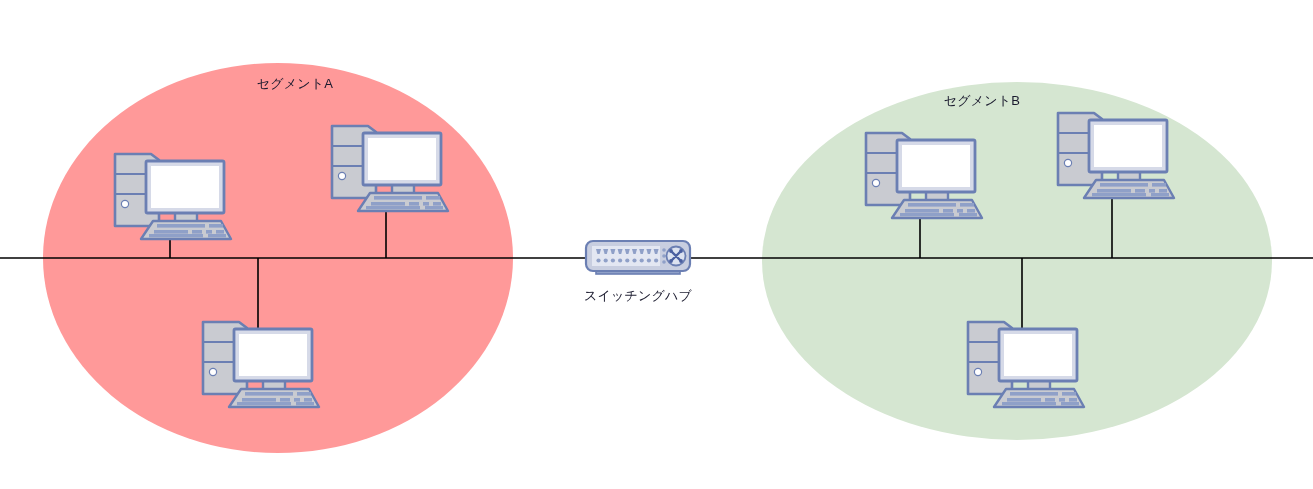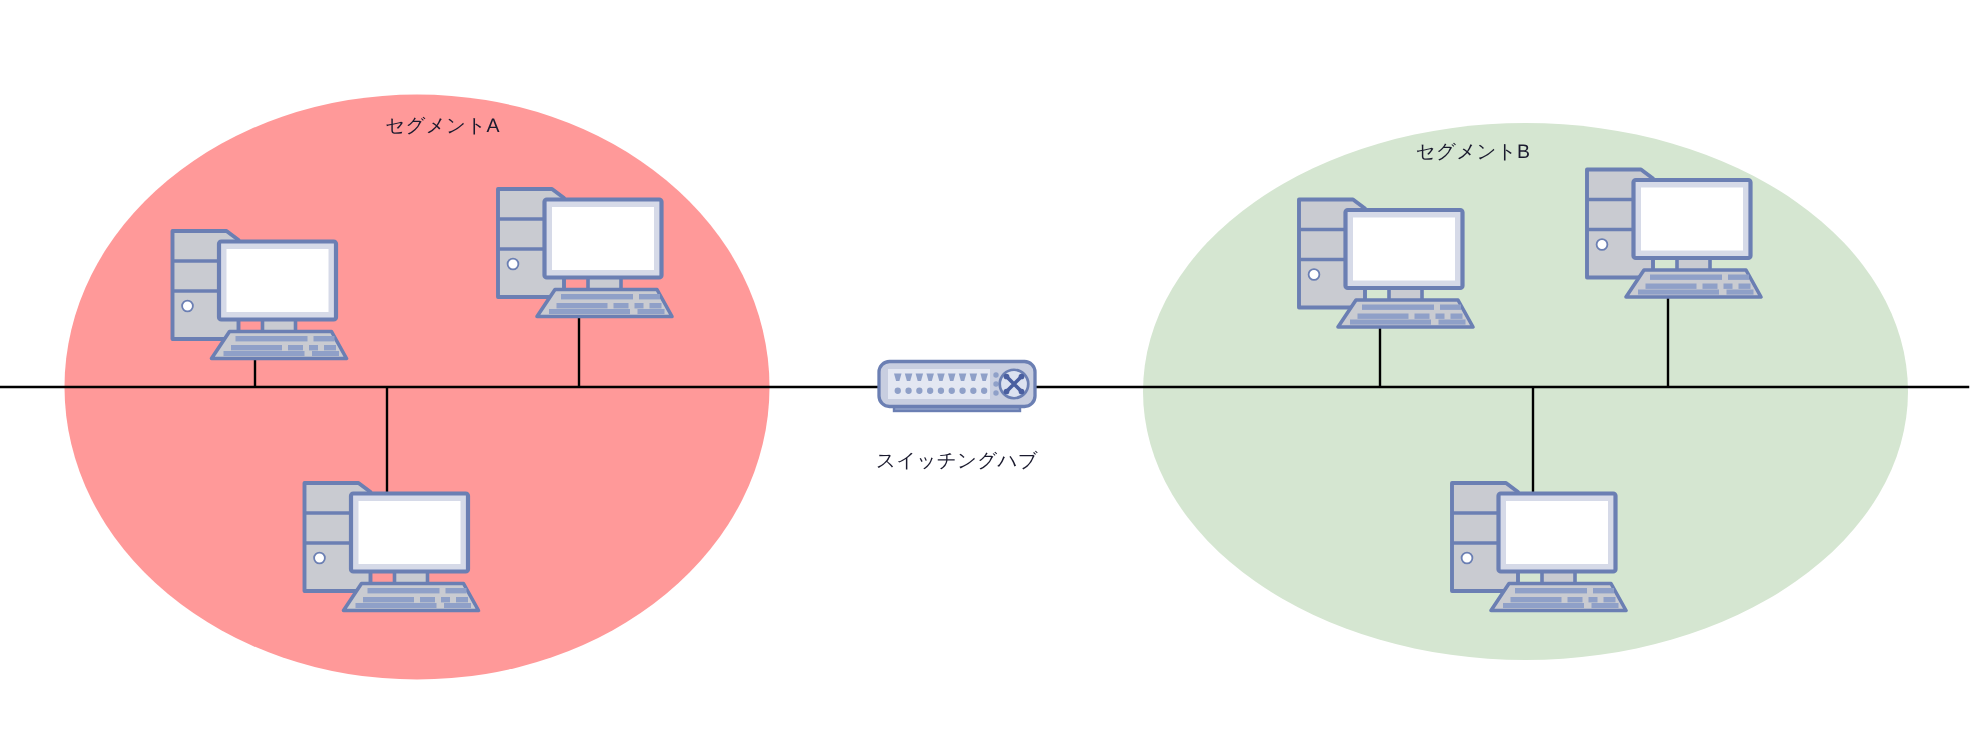--- a/index.html
+++ b/index.html
@@ -106,14 +106,14 @@
           <circle cx="671" cy="251" r="1.9" fill="#4A5FA0"></circle>
           <circle cx="681" cy="251" r="1.9" fill="#4A5FA0"></circle>
           <circle cx="671" cy="261" r="1.9" fill="#4A5FA0"></circle>
           <circle cx="681" cy="261" r="1.9" fill="#4A5FA0"></circle>
         </g>
       </g>
   </svg>
 
   <div class="lbl seg-label" style="left: 256px; top: 75px; margin-left: 39px;">セグメントA</div>
   <div class="lbl seg-label" style="left: 982px; top: 92px;">セグメントB</div>
-  <div class="lbl dev-label" style="left: 638px; top: 298px;">スイッチングハブ</div>
+  <div class="lbl dev-label" style="left: 638px; top: 287px;">スイッチングハブ</div>
 </div>
 
 </body></html>

